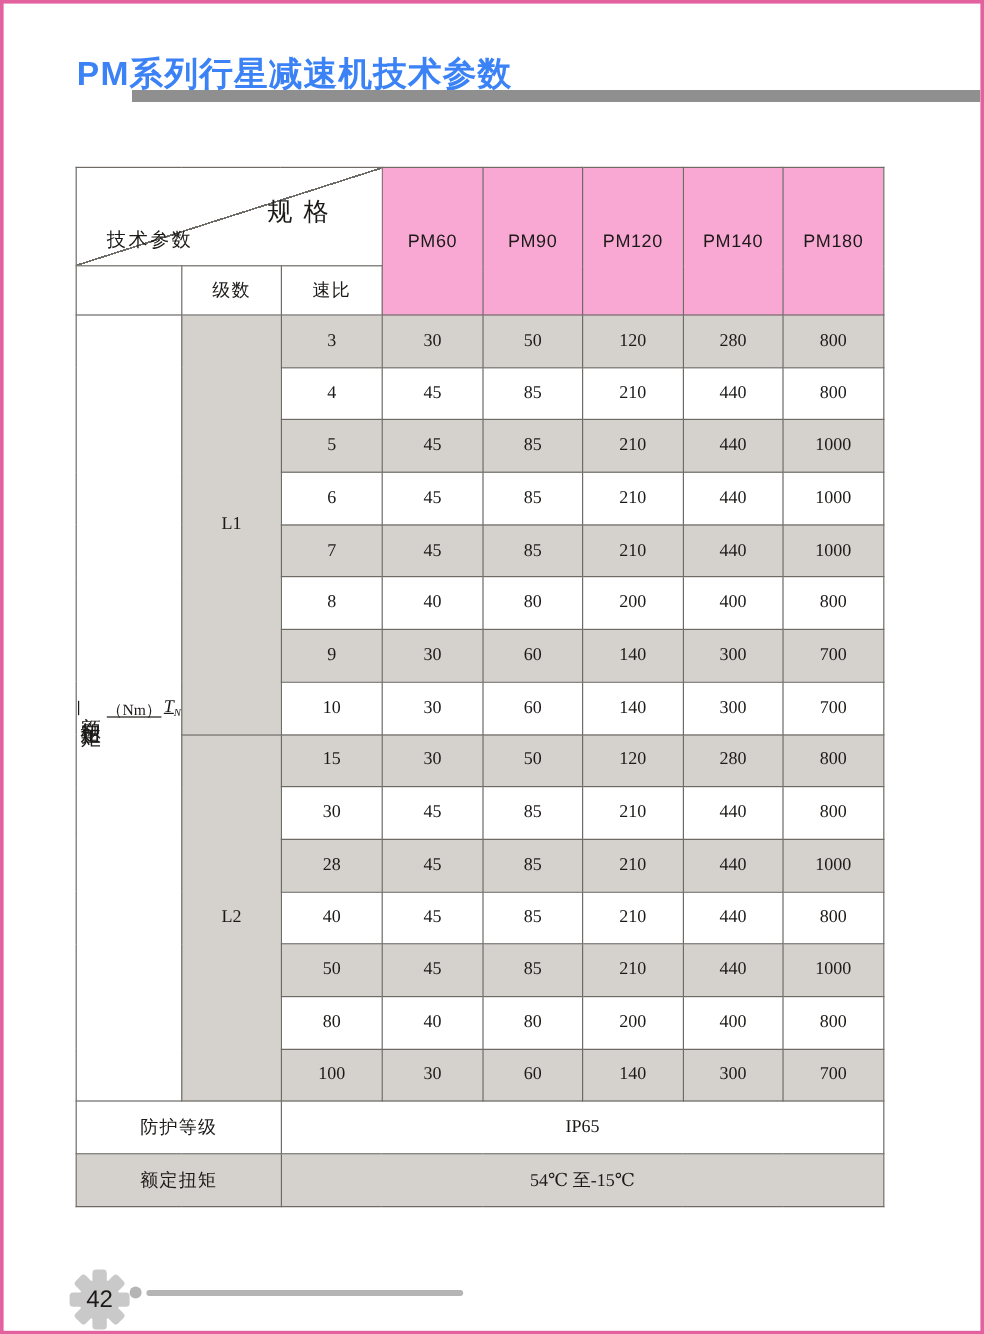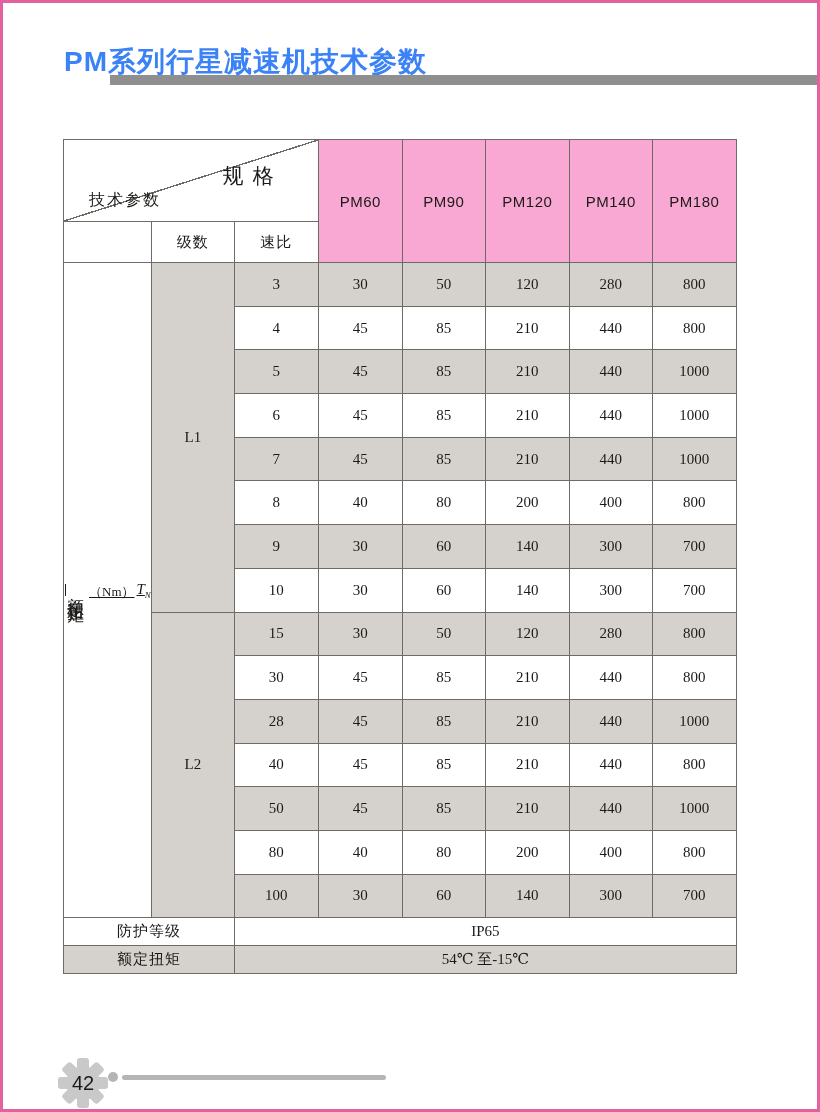--- a/index.html
+++ b/index.html
@@ -12,21 +12,21 @@
   .title-bar{position:absolute;left:107px;top:72px;right:0;height:10px;background:#8f8f8f;}
 
   
   .tech-table{position:absolute;left:60px;top:136px;border-collapse:collapse;table-layout:fixed;
     font-family:"Liberation Serif","DejaVu Serif",serif;color:#1c1a18;}
   .tech-table td{border:1px solid #6e6b67;text-align:center;vertical-align:middle;
     padding:0;font-size:15px;background:#fff;}
   .tech-table tr.hdr1{height:82px;}
   .tech-table tr.hdr2{height:41px;}
   .tech-table tr.data{height:43.7px;}
-  .tech-table tr.foot{height:28px;}
+  .tech-table tr.foot{height:44px;}
   .tech-table tr.shaded td{background:#d5d2cd;}
   .tech-table tr td.white-cell{background:#fff;}
   .tech-table td.stage-cell{background:#d5d2cd;font-size:15px;}
   .tech-table td.model-cell{font-family:"Liberation Sans",sans-serif;font-size:15px;letter-spacing:.5px;background:#f9a8d4;}
 
   
   td.corner-cell{position:relative;background:#fff !important;}
   .corner-inner{position:absolute;inset:0;
     background:linear-gradient(to bottom right,
       transparent calc(50% - .7px), #6e6b67 calc(50% - .7px),

